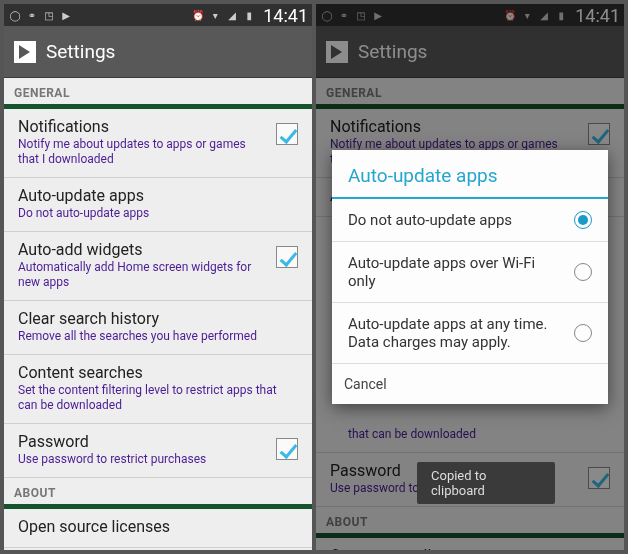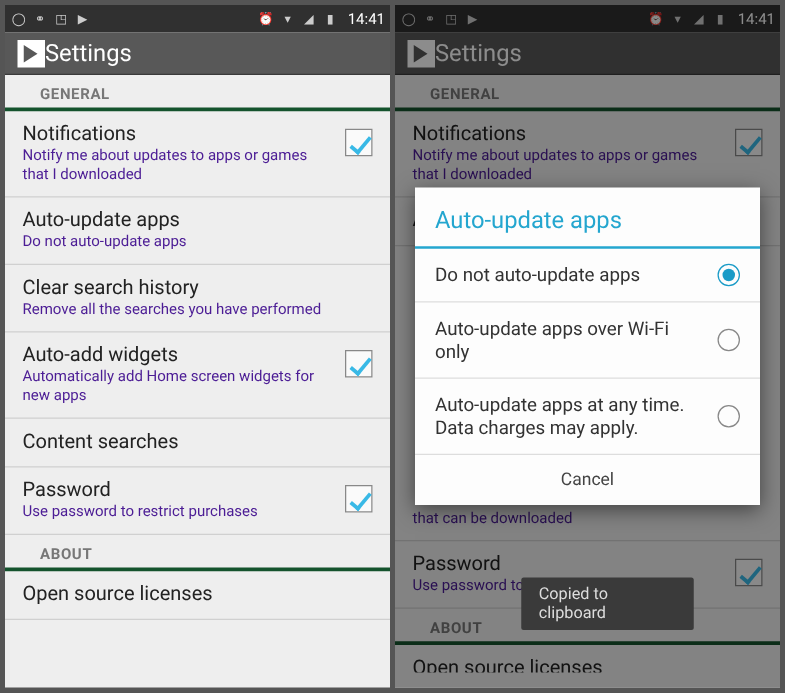--- a/index.html
+++ b/index.html
@@ -1,40 +1,40 @@
 <!DOCTYPE html>
 <html><head>
 <meta charset="utf-8">
 <style>
 * { margin: 0; padding: 0; box-sizing: border-box; font-family: Roboto, "Helvetica Neue", Arial, sans-serif; }
 body { background: #555; display: flex; gap: 4px; padding: 4px; }
 .phone { width: 310px; height: 546px; background: #eeeeee; position: relative; overflow: hidden; }
 .status-bar { height: 22px; background: #303030; color: #ccc; display: flex; align-items: center; padding: 0 4px; font-size: 10px; justify-content: space-between; }
 .status-left, .status-right { display: flex; align-items: center; gap: 3px; }
 .status-icon { width: 14px; height: 14px; display:inline-flex; align-items:center; justify-content:center; }
-.clock { font-size: 12px; color: #fff; margin-left: 4px; }
-.app-bar { height: 34px; background: #585858; color: #fff; display: flex; align-items: center; padding: 0 10px; border-bottom: 1px solid #3a3a3a; }
+.clock { font-size: 18px; color: #fff; margin-left: 4px; }
+.app-bar { height: 52px; background: #585858; color: #fff; display: flex; align-items: center; padding: 0 10px; gap: 10px; border-bottom: 1px solid #3a3a3a; }
 .app-title { font-size: 19px; font-weight: 400; }
 .content { height: calc(100% - 68px); overflow: hidden; background: #eeeeee; }
-.section-header { color: #777; font-size: 12px; font-weight: 700; padding: 8px 28px 4px; letter-spacing: 0.5px; border-bottom: 3px solid #14532d; }
+.section-header { color: #777; font-size: 12px; font-weight: 700; padding: 8px 10px 4px; letter-spacing: 0.5px; border-bottom: 5px solid #14532d; }
 .item { padding: 8px 14px 10px; border-bottom: 1px solid #d0d0d0; display: flex; align-items: flex-start; justify-content: space-between; gap: 10px; }
 .item-text { flex: 1; }
 .item-title { font-size: 16px; color: #222; margin-bottom: 1px; }
 .item-sub { font-size: 12px; color: #4c1d95; line-height: 1.25; }
 .checkbox { width: 22px; height: 22px; border: 1px solid #888; position: relative; background: #fafafa; margin-top: 6px; }
 .checkbox.checked::after { content: ""; position: absolute; left: 3px; top: 6px; width: 14px; height: 6px; border-left: 3px solid #39b9e6; border-bottom: 3px solid #39b9e6; transform: rotate(-50deg); }
 .overlay { position: absolute; inset: 0; background: rgba(0,0,0,0.45); display: flex; align-items: center; justify-content: center; }
 .dialog { width: 276px; background: #fdfdfd; box-shadow: 0 4px 16px rgba(0,0,0,0.5); }
 .dialog-title { color: #24a6cf; font-size: 19px; padding: 14px 16px 10px; border-bottom: 2px solid #24a6cf; }
 .dialog-option { padding: 12px 16px; display: flex; align-items: center; justify-content: space-between; gap: 10px; border-bottom: 1px solid #ddd; }
 .dialog-option span { font-size: 15px; color: #333; line-height: 1.2; flex: 1; }
 .radio { width: 18px; height: 18px; border: 1px solid #888; border-radius: 50%; position: relative; flex-shrink: 0; }
 .radio.on { border-color: #1a9bc7; }
 .radio.on::after { content: ""; position: absolute; inset: 3px; background: #1a9bc7; border-radius: 50%; }
-.dialog-cancel { text-align: center; padding: 12px; font-size: 14px; color: #444; }
+.dialog-cancel { text-align: left; padding: 12px; font-size: 14px; color: #444; }
 .toast { position: absolute; bottom: 46px; left: 50%; transform: translateX(-50%); background: #3a3a3a; color: #ddd; font-size: 13px; padding: 6px 14px; border-radius: 2px; margin-left: 16px; }
 .play-icon { width: 22px; height: 22px; background: #fff; position: relative; }
 .play-icon::after { content: ""; position: absolute; left: 5px; top: 4px; border-left: 11px solid #585858; border-top: 7px solid transparent; border-bottom: 7px solid transparent; }
 </style>
 </head>
 <body>
 
 <div class="phone">
   <div class="status-bar">
     <div class="status-left">
@@ -68,37 +68,38 @@
 
     <div class="item">
       <div class="item-text">
         <div class="item-title">Auto-update apps</div>
         <div class="item-sub">Do not auto-update apps</div>
       </div>
     </div>
 
     <div class="item">
       <div class="item-text">
-        <div class="item-title">Clear search history</div>
-        <div class="item-sub">Remove all the searches you have performed</div>
-      </div>
-    </div>
-
-    <div class="item">
-      <div class="item-text">
         <div class="item-title">Auto-add widgets</div>
         <div class="item-sub">Automatically add Home screen widgets for new apps</div>
       </div>
       <div class="checkbox checked"></div>
     </div>
 
+    <div class="item">
+      <div class="item-text">
+        <div class="item-title">Clear search history</div>
+        <div class="item-sub">Remove all the searches you have performed</div>
+      </div>
+    </div>
+
 
     <div class="item">
       <div class="item-text">
         <div class="item-title">Content searches</div>
+        <div class="item-sub">Set the content filtering level to restrict apps that can be downloaded</div>
       </div>
     </div>
 
     <div class="item">
       <div class="item-text">
         <div class="item-title">Password</div>
         <div class="item-sub">Use password to restrict purchases</div>
       </div>
       <div class="checkbox checked"></div>
     </div>
@@ -142,21 +143,21 @@
         <div class="item-sub">Notify me about updates to apps or games that I downloaded</div>
       </div>
       <div class="checkbox checked"></div>
     </div>
     <div class="item">
       <div class="item-text">
         <div class="item-title">Auto-update apps</div>
       </div>
     </div>
     <div style="height:210px"></div>
-    <div class="item-sub" style="padding:0 14px 10px;border-bottom:1px solid #d0d0d0;">that can be downloaded</div>
+    <div class="item-sub" style="padding:0 32px 10px;border-bottom:1px solid #d0d0d0;">that can be downloaded</div>
     <div class="item">
       <div class="item-text">
         <div class="item-title">Password</div>
         <div class="item-sub">Use password to restrict purchases</div>
       </div>
       <div class="checkbox checked"></div>
     </div>
     <div class="section-header">ABOUT</div>
     <div class="item">
       <div class="item-text">

